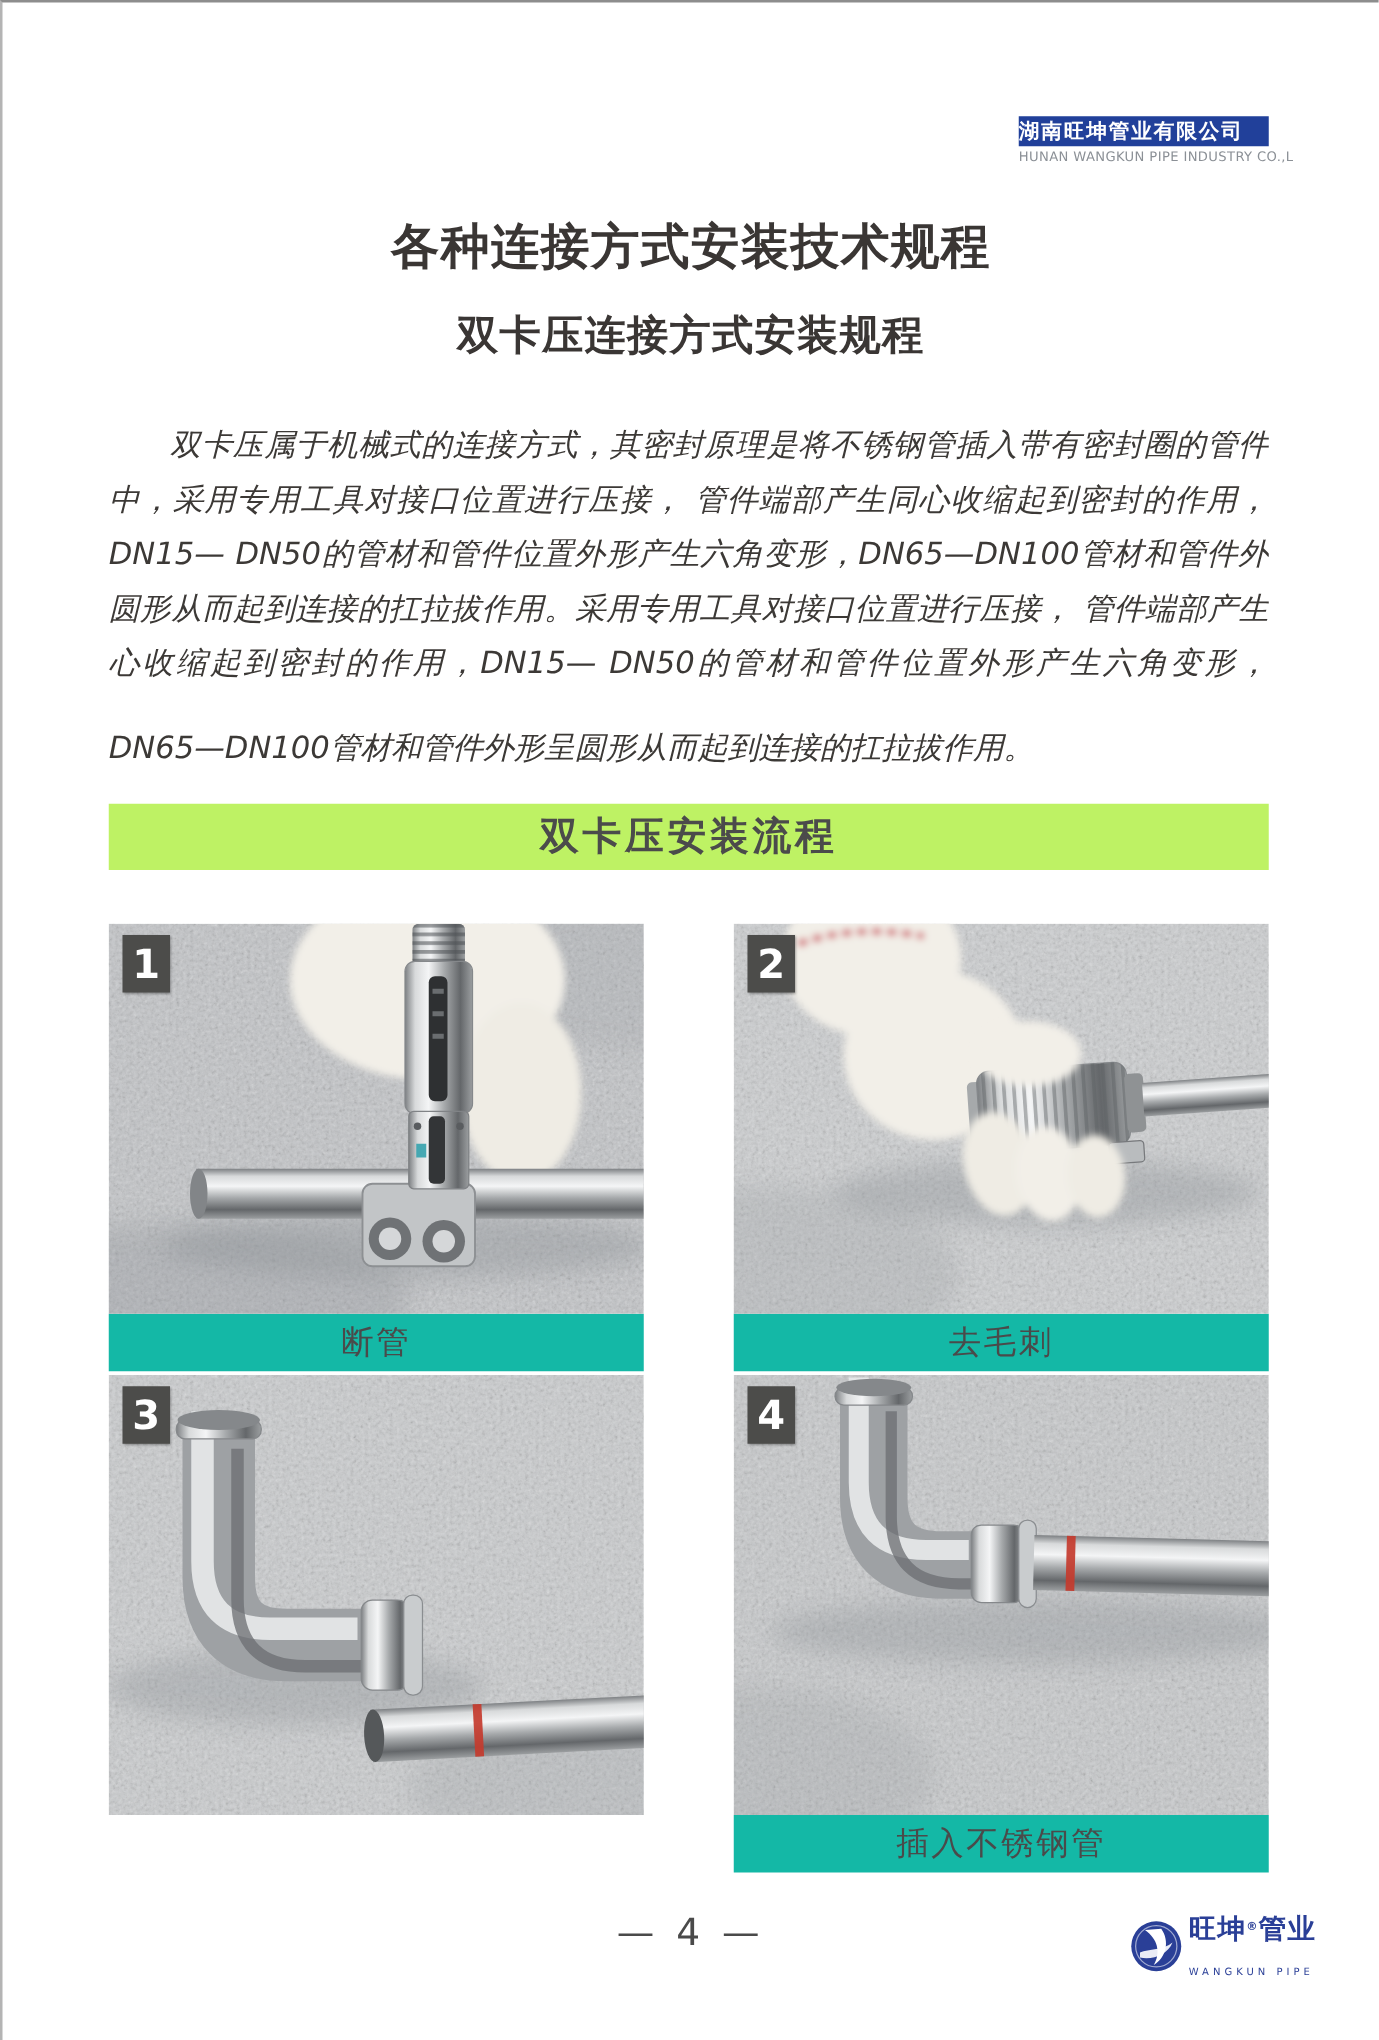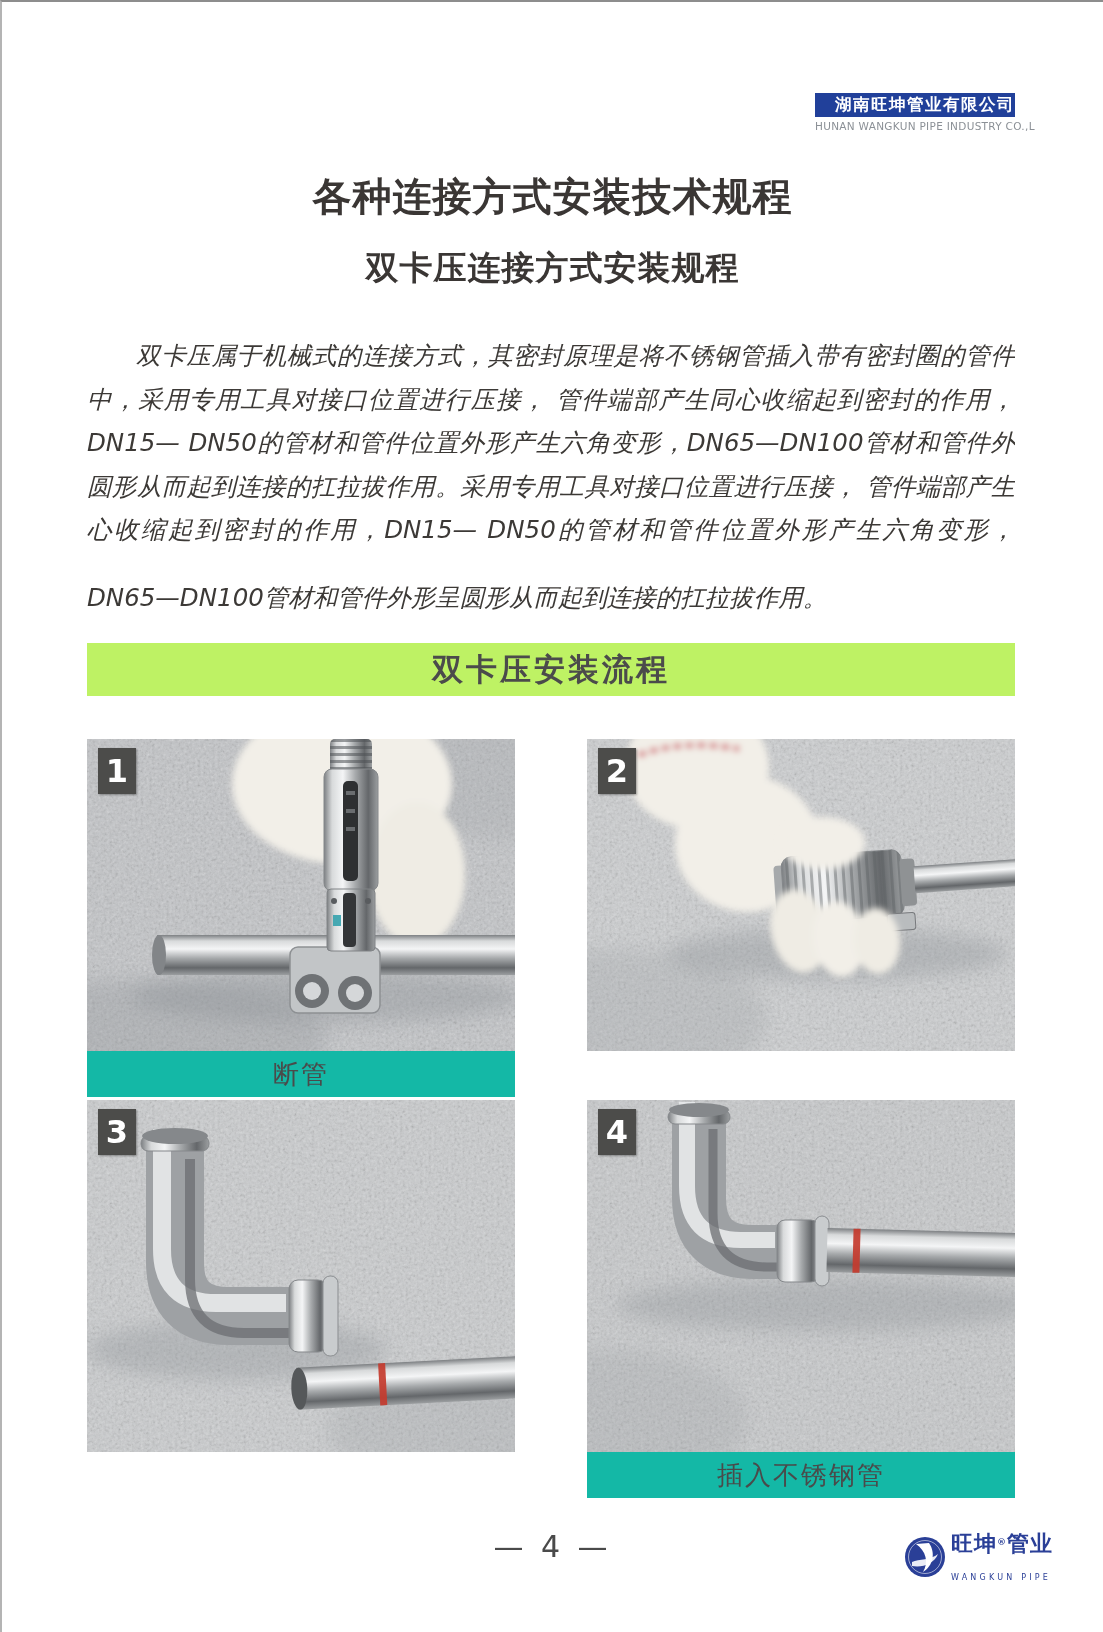--- a/index.html
+++ b/index.html
@@ -3,21 +3,21 @@
 <meta charset="utf-8">
 <style>
   html,body { margin:0; padding:0; background:#ffffff; }
   .page {
     position:relative; width:1103px; height:1632px; background:#ffffff;
     font-family:"DejaVu Sans","Liberation Sans",sans-serif;
     box-sizing:border-box; border-top:2px solid #8d8d8d; border-left:2px solid #b4b4b4;
     overflow:hidden;
   }
   
-  .company { position:absolute; top:91px; left:813px; width:200px; text-align:right; }
+  .company { position:absolute; top:91px; left:813px; width:200px; text-align:left; }
   .company-box {
     background:#21409a; color:#ffffff; font-weight:bold; font-size:16.5px;
     height:24px; line-height:24px; letter-spacing:1.5px; white-space:nowrap;
   }
   .company-en {
     margin-top:3px; color:#8b9096; font-size:10.5px; letter-spacing:0.3px; white-space:nowrap;
   }
   
   .title-main {
     position:absolute; top:168px; left:0; width:100%; text-align:center;
@@ -200,20 +200,21 @@
         </g>
         <g filter="url(#soft3)">
           <ellipse cx="212" cy="192" rx="28" ry="42" fill="#efece4" transform="rotate(-12 212 192)"></ellipse>
           <ellipse cx="252" cy="200" rx="26" ry="38" fill="#f2efe8" transform="rotate(-8 252 200)"></ellipse>
           <ellipse cx="290" cy="202" rx="23" ry="33" fill="#efece4" transform="rotate(-5 290 202)"></ellipse>
           <ellipse cx="236" cy="104" rx="42" ry="26" fill="#f2efe8"></ellipse>
         </g>
       </svg>
       <div class="badge">2</div>
     </div>
+    <div class="caption">去毛刺</div>
   </div>
 
   <div class="card card-3">
     <div class="photo r2">
       <svg viewBox="0 0 428 352" preserveAspectRatio="none">
         <g>
           <rect x="0" y="0" width="428" height="352" fill="#cbcdcf"></rect>
           <rect x="0" y="0" width="428" height="352" filter="url(#carpetNoise)"></rect>
           <ellipse cx="400" cy="330" rx="160" ry="60" fill="#979b9f" opacity="0.22" filter="url(#soft8)"></ellipse>
         </g>

